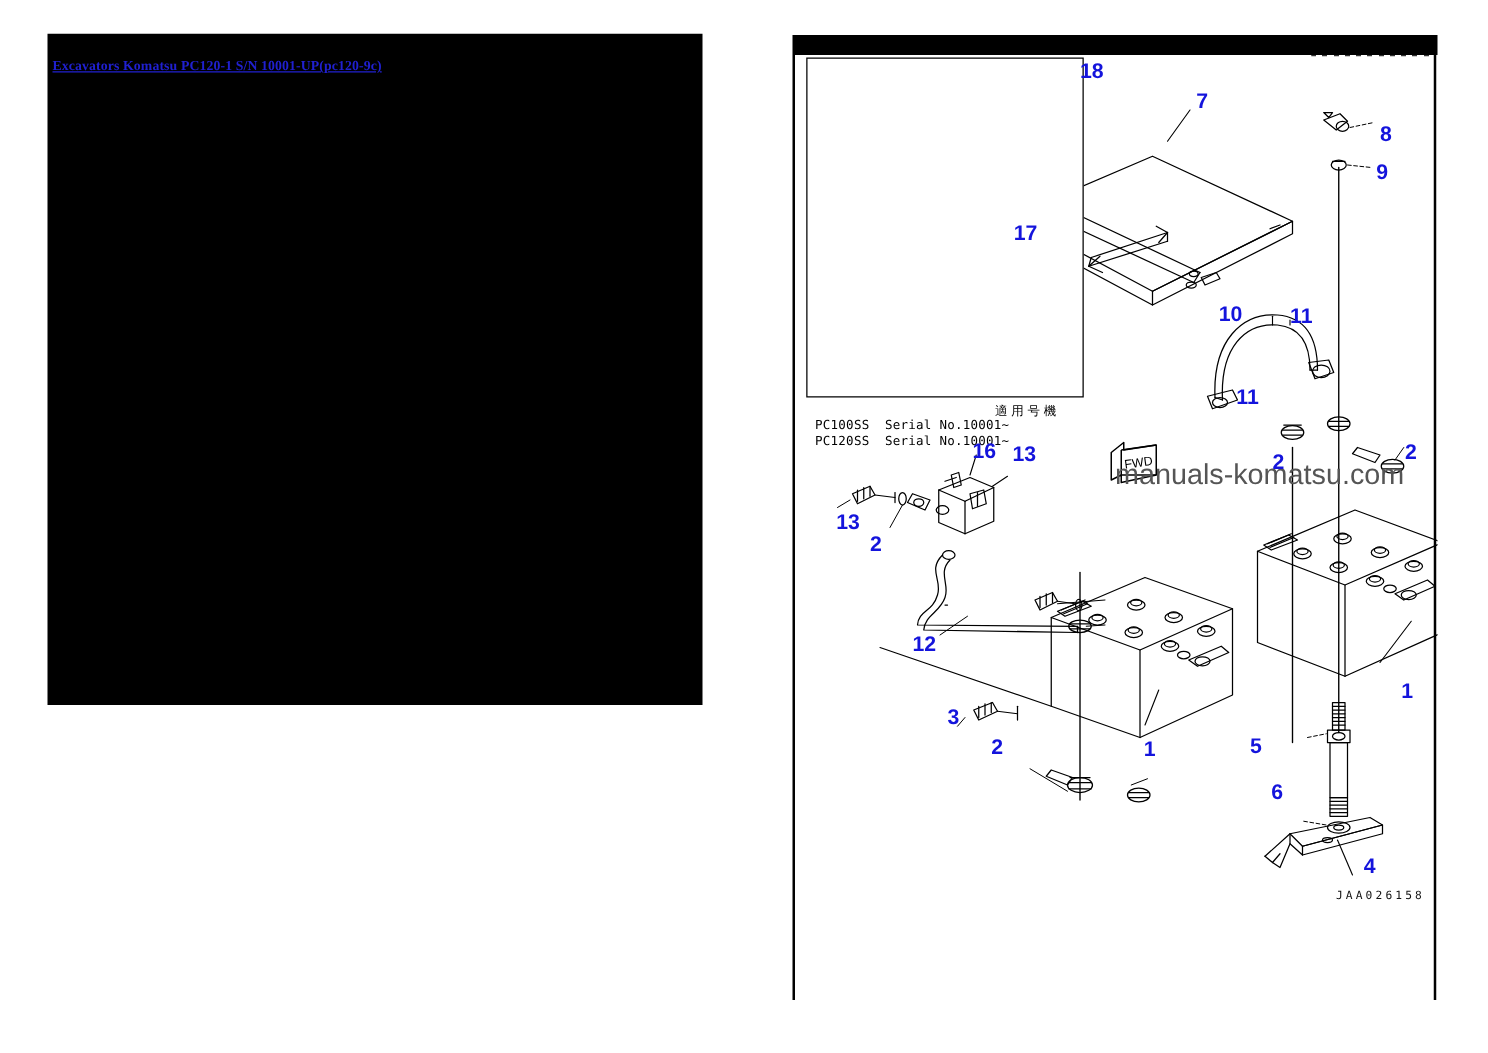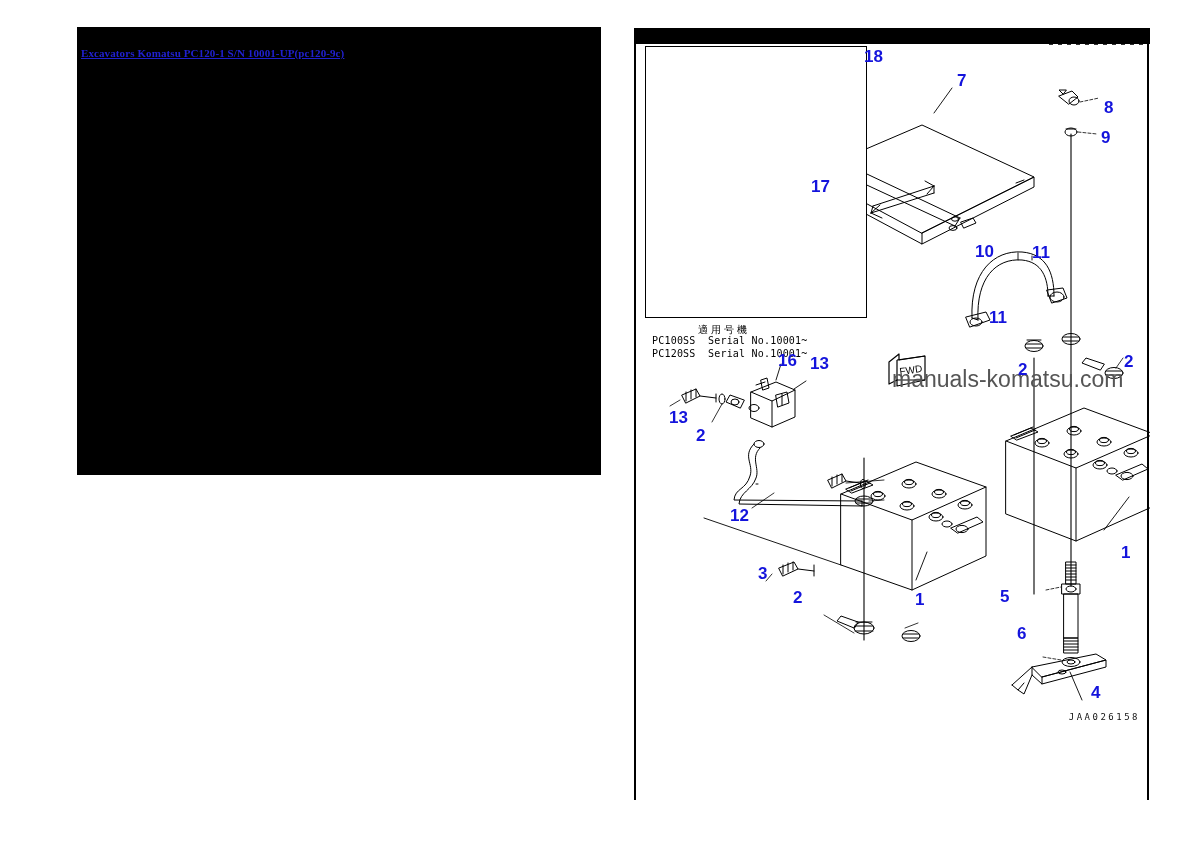--- a/index.html
+++ b/index.html
@@ -1,40 +1,40 @@
 <!DOCTYPE html>
 <html><head>
 <meta charset="utf-8">
 <style>
   html,body{margin:0;padding:0;background:#ffffff;}
   body{width:1190px;height:842px;position:relative;font-family:"Liberation Sans",sans-serif;overflow:hidden;}
 
   
-  #left-panel{position:absolute;left:38px;top:27px;width:524px;height:448px;background:#000000;margin-left:39px;}
+  #left-panel{position:absolute;left:38px;top:27px;width:524px;height:537px;background:#000000;}
   #catalog-link{position:absolute;left:4px;top:20px;font-family:"Liberation Serif",serif;font-size:11px;font-weight:bold;color:#2020d0;text-decoration:underline;white-space:nowrap;letter-spacing:.1px;cursor:pointer;}
 
   
   #right-panel{position:absolute;left:634px;top:28px;width:516px;height:772px;}
   #topbar{position:absolute;left:0;top:0;width:516px;height:16px;background:#000000;}
   #page-frame{position:absolute;left:0;top:16px;width:515px;height:756px;
      border-left:2px solid #000;border-right:2px solid #000;box-sizing:border-box;}
   #dotted-mark{position:absolute;right:6px;top:14px;width:95px;height:3px;
      background-image:repeating-linear-gradient(to right,#000 0 4px,transparent 4px 9px);opacity:.8;}
 
   #svg-diagram{position:absolute;left:0;top:0;width:516px;height:772px;}
 
   .callout{position:absolute;color:#1414dc;font-family:"Liberation Sans",sans-serif;
      font-size:17px;font-weight:bold;line-height:1;}
 
   #inset-box{position:absolute;left:11px;top:18px;width:222px;height:272px;
      border:1px solid #000;background:#fff;box-sizing:border-box;}
 
   #applic-block{position:absolute;left:18px;top:296px;width:230px;color:#000;}
   #applic-title{font-family:"DejaVu Sans",sans-serif;font-size:10px;letter-spacing:3px;
-     text-align:left;width:150px;margin-left:46px;line-height:1.1;}
+     text-align:right;width:150px;margin-left:46px;line-height:1.1;}
   .applic-row{font-family:"DejaVu Sans Mono",monospace;font-size:10px;letter-spacing:.2px;line-height:1.25;white-space:pre;}
 
   #fwd-plate{position:absolute;left:251px;top:322px;width:46px;height:42px;}
   #fwd-plate svg{display:block;}
 
   #watermark{position:absolute;left:258px;top:338px;font-family:"Liberation Sans",sans-serif;
      font-size:23px;color:#555555;white-space:nowrap;}
 
   #drawing-no{position:absolute;right:10px;top:684px;font-family:"DejaVu Sans Mono",monospace;
      font-size:9px;letter-spacing:2.5px;color:#111;}

